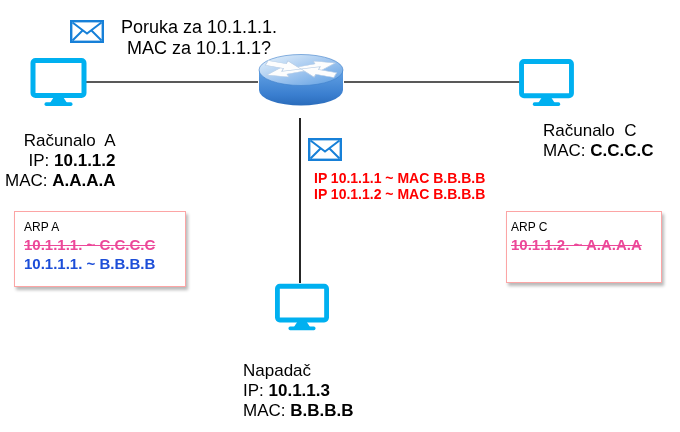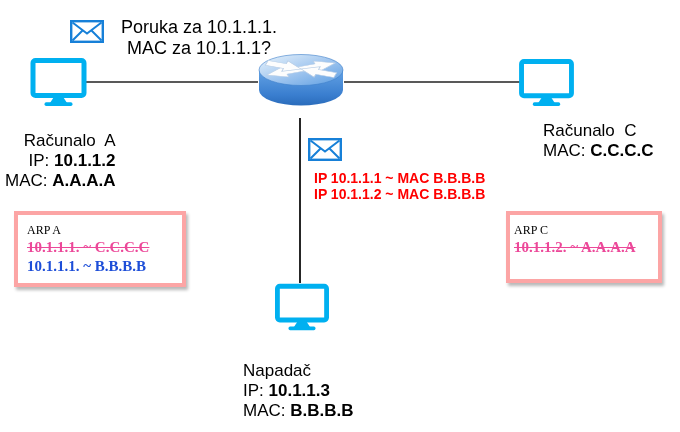--- a/index.html
+++ b/index.html
@@ -15,22 +15,22 @@
     font-size:18px;line-height:21px;color:#000;z-index:3;
   }
   .node-label{position:absolute;font-size:17px;line-height:20px;z-index:3;}
   .node-name{white-space:pre;}
   .node-label b{font-weight:bold;}
   .spoof{
     position:absolute;left:314px;top:170px;font-size:14px;line-height:16px;
     font-weight:bold;color:#ff0000;white-space:nowrap;z-index:3;
   }
   .arp-box{
-    position:absolute;box-sizing:border-box;background:#fff;border:4px solid #fca5a5;
-    box-shadow:2px 3px 3px rgba(0,0,0,0.28);z-index:3;font-family:Liberation Serif, serif;
+    position:absolute;box-sizing:border-box;background:#fff;border:1px solid #fca5a5;
+    box-shadow:2px 3px 3px rgba(0,0,0,0.28);z-index:3;
   }
   .arp-title{font-size:12px;line-height:16px;color:#000;}
   .arp-old{
     font-size:15px;line-height:19px;font-weight:bold;color:#ec4899;
     text-decoration:line-through;white-space:nowrap;
   }
   .arp-new{font-size:15px;line-height:19px;font-weight:bold;color:#1d4ed8;white-space:nowrap;}
 </style>
 </head>
 <body>

